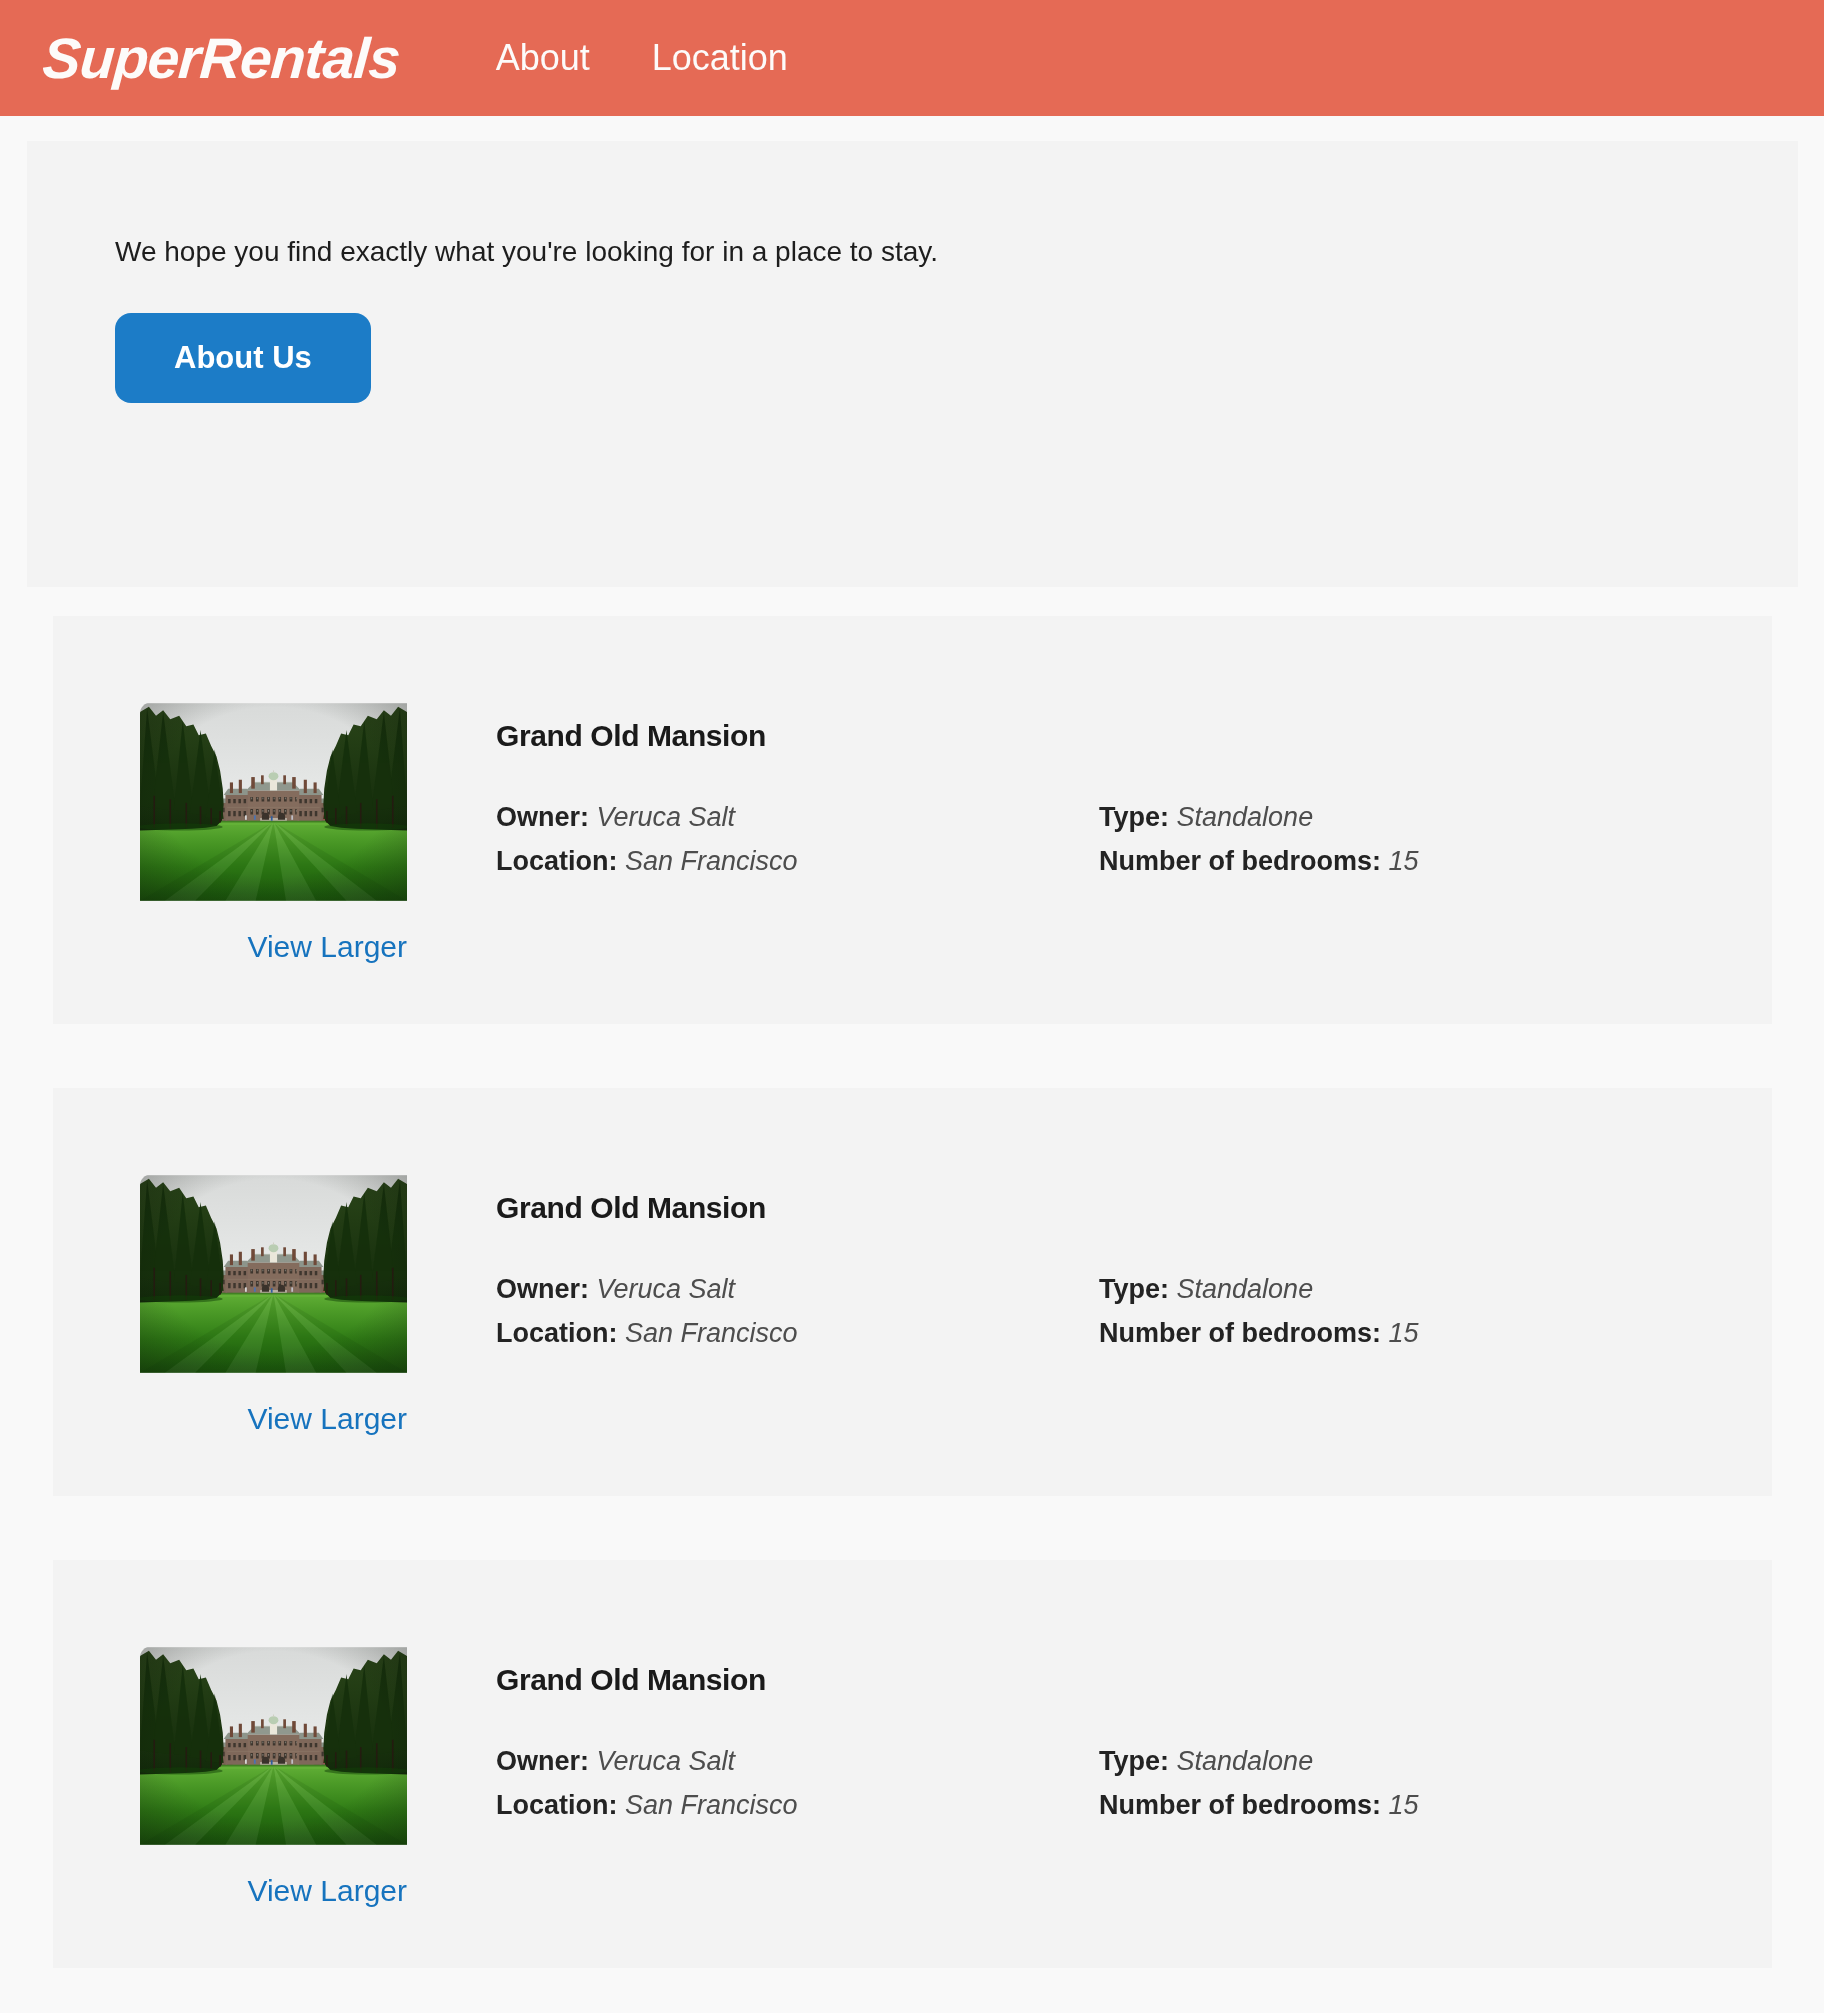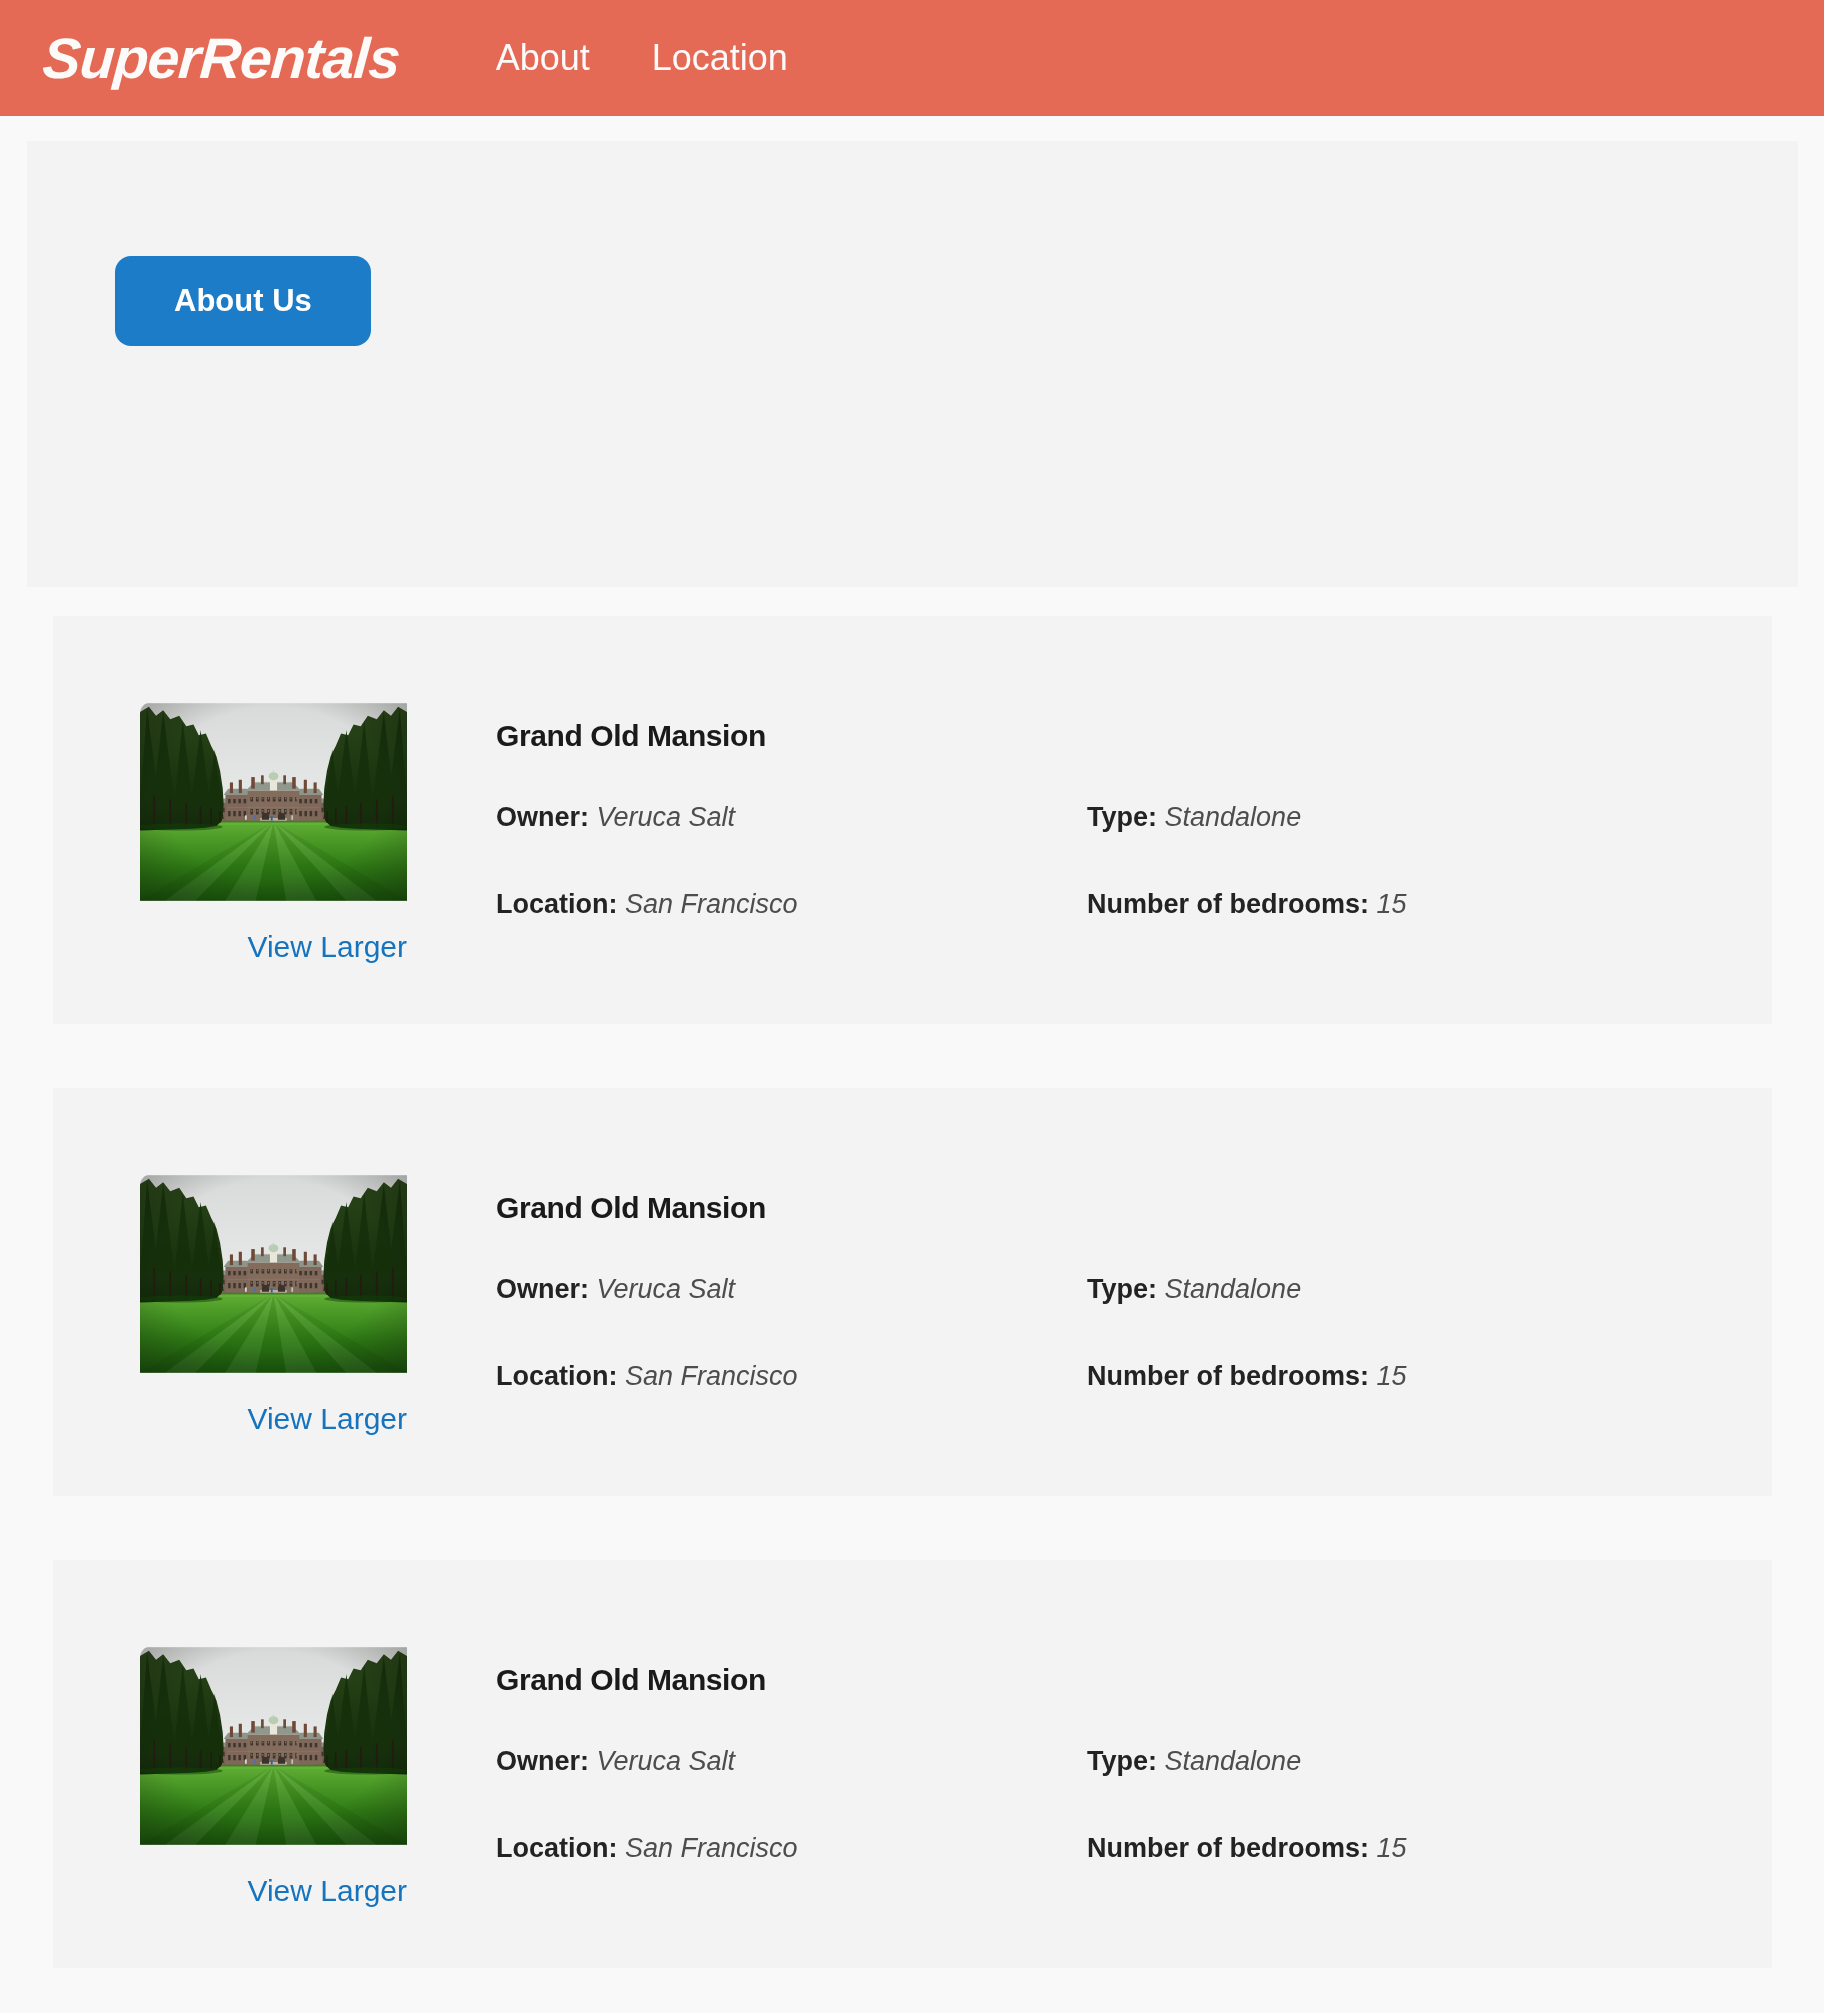--- a/index.html
+++ b/index.html
@@ -46,21 +46,21 @@
   .image-col { width: 267px; flex: none; }
   .photo { display:block; width:267px; height:198px; cursor:pointer; }
   .view-larger {
     display:block; margin-top: 29px; text-align:right;
     color:#1673be; font-size: 30px; text-decoration: none;
   }
   .text-col { margin-left: 89px; flex: 1; min-width: 0; padding-right: 36px; }
   .text-col h3 { margin: 16px 0 0; font-size: 30px; font-weight: 700; color:#1a1a1a; letter-spacing:-0.4px; }
   .details {
     margin-top: 48px; display: grid; grid-template-columns: 591px 1fr;
-    row-gap: 55px; font-size: 27px; line-height: 1.2;
+    row-gap: 55px; font-size: 27px; line-height: 1.2; gap: 12px;
   }
   .label { font-weight: 700; color: #232323; }
   .value { font-style: italic; color: #4d4d4d; }
 </style>
 </head>
 <body>
 
 <svg width="0" height="0" style="position:absolute" aria-hidden="true">
   <defs>
     <linearGradient id="sky" x1="0" y1="0" x2="0" y2="1">
@@ -198,20 +198,21 @@
 <nav class="menu">
   <a href="#" class="logo">SuperRentals</a>
   <div class="nav-links">
     <a href="#" class="nav-link">About</a>
     <a href="#" class="nav-link">Location</a>
   </div>
 </nav>
 
 <main>
   <section class="jumbo">
+    <p>We hope you find exactly what you're looking for in a place to stay.</p>
     <a href="#" class="button">About Us</a>
   </section>
 
   <div class="rentals">
 
     <article class="listing">
       <div class="image-col">
         <svg class="photo" viewBox="0 0 300 222" clip-path="url(#photoClip)">
             <use href="#mansion-scene"></use>
           </svg>

